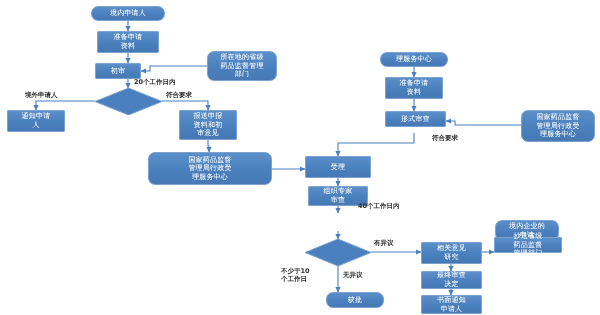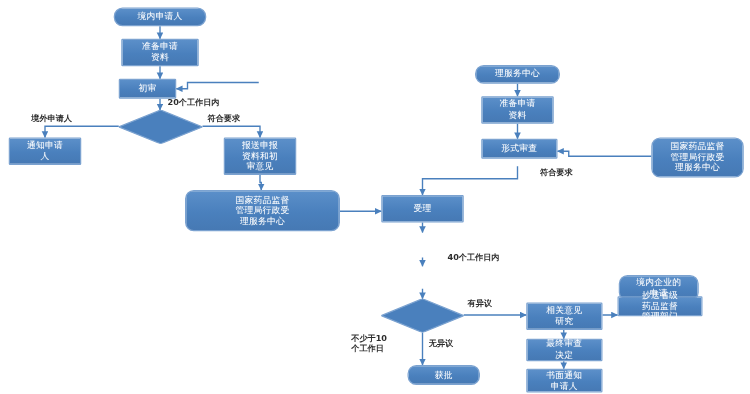--- a/index.html
+++ b/index.html
@@ -135,20 +135,23 @@
   </div>
 
   <div class="node rect" style="left:97px; top:31px; width:62px; height:22px;">
     <span class="txt">准备申请<br>资料</span>
   </div>
 
   <div class="node rect" style="left:95px; top:63px; width:46px; height:16px;">
     <span class="txt">初审</span>
   </div>
 
+  <div class="node rounded" style="left:207px; top:51px; width:70px; height:30px;">
+    <span class="txt">所在地的省级<br>药品监督管理<br>部门</span>
+  </div>
 
   <div class="diamond" style="left:95px; top:88px; width:67px; height:27px;">
     <svg class="dshape" viewBox="0 0 67 27" preserveAspectRatio="none">
       <polygon points="33.5,0 67,13.5 33.5,27 0,13.5" fill="#4a80bd" stroke="#7ba2d0" stroke-width="1"></polygon>
     </svg>
     <div class="dlabel">出具初<br>审意见</div>
   </div>
 
   <div class="node rect" style="left:7px; top:110px; width:58px; height:22px;">
     <span class="txt">通知申请<br>人</span>
@@ -159,20 +162,23 @@
   </div>
 
   <div class="node rounded" style="left:148px; top:152px; width:124px; height:33px;">
     <span class="txt">国家药品监督<br>管理局行政受<br>理服务中心</span>
   </div>
 
   <div class="node rect" style="left:305px; top:156px; width:66px; height:22px;">
     <span class="txt">受理</span>
   </div>
 
+  <div class="node rect" style="left:308px; top:186px; width:60px; height:20px;">
+    <span class="txt">组织专家<br>审查</span>
+  </div>
 
 
   <div class="diamond" style="left:305px; top:239px; width:66px; height:27px;">
     <svg class="dshape" viewBox="0 0 66 27" preserveAspectRatio="none">
       <polygon points="33,0 66,13.5 33,27 0,13.5" fill="#4a80bd" stroke="#7ba2d0" stroke-width="1"></polygon>
     </svg>
     <div class="dlabel">公示</div>
   </div>
 
   <div class="node rounded" style="left:311px; top:292px; width:58px; height:16px;margin-left:15px;">

